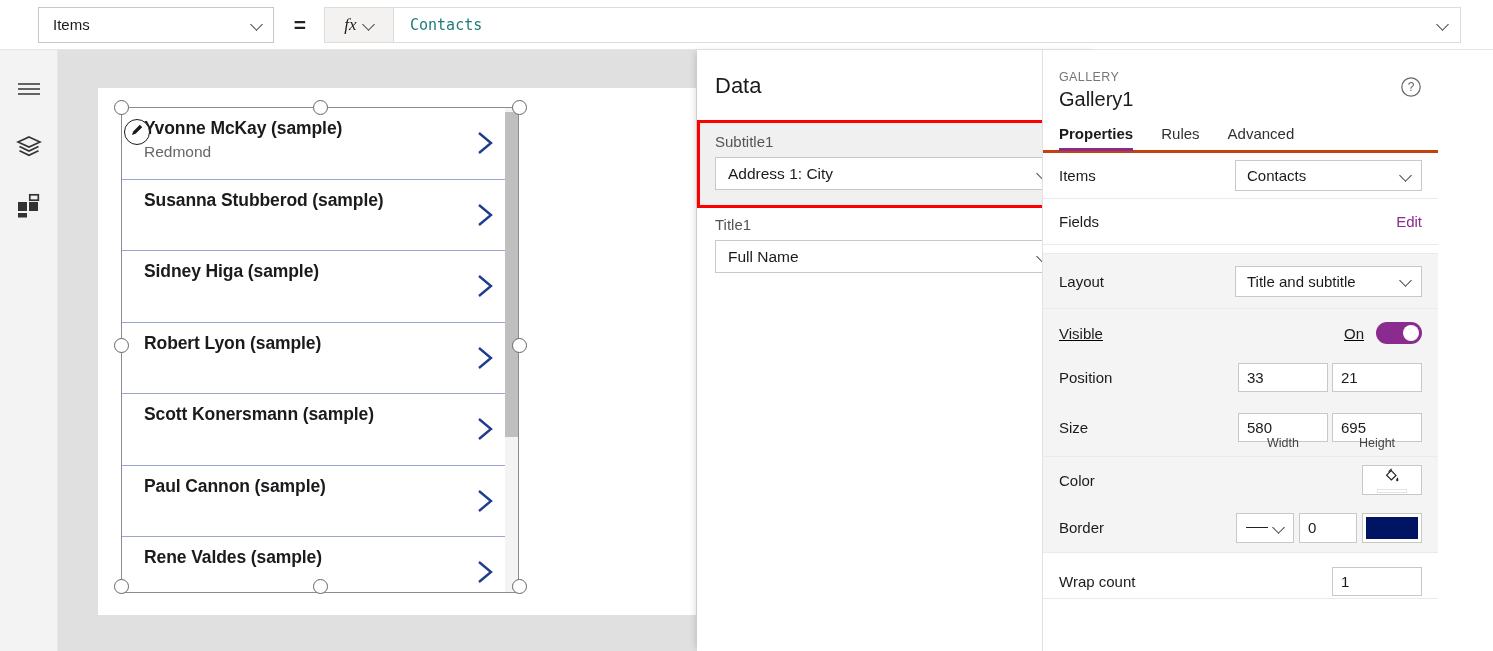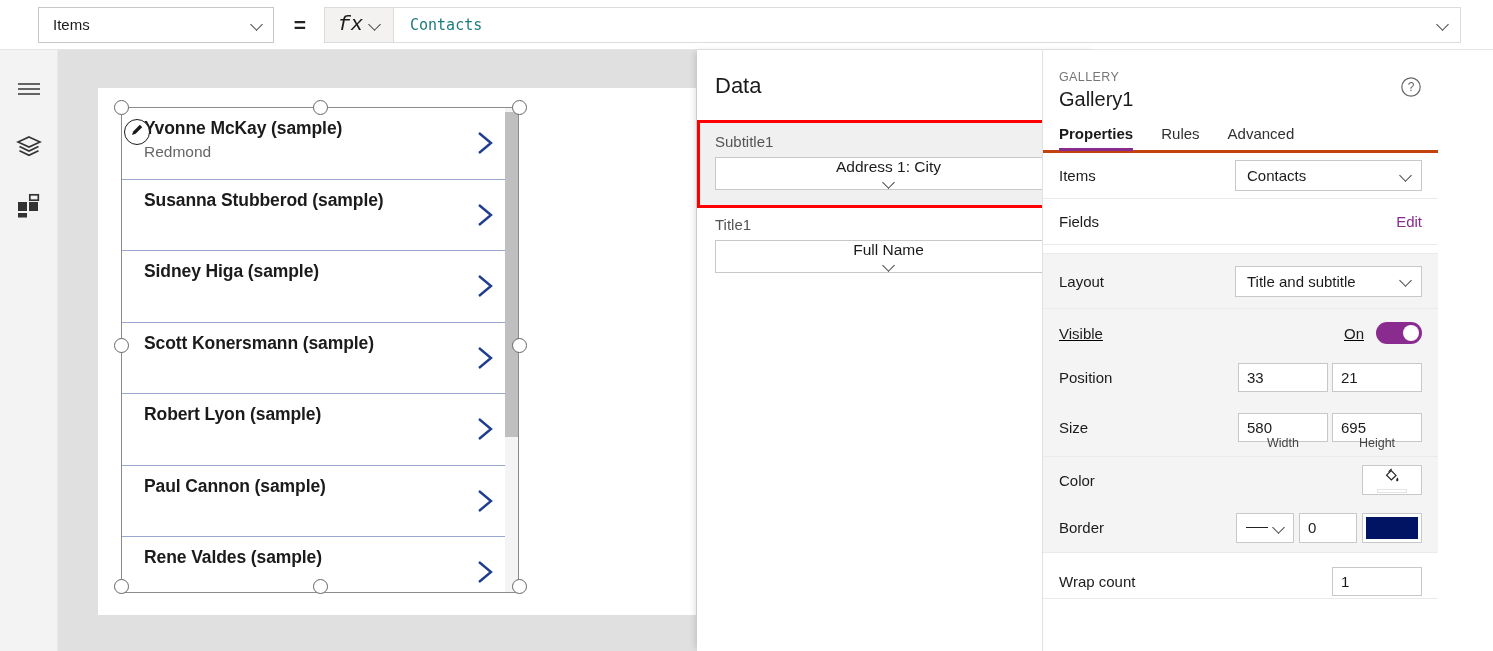--- a/index.html
+++ b/index.html
@@ -62,23 +62,23 @@
   }
   .fx-button {
     margin-left: 12px;
     width: 70px; height: 36px;
     background: #f3f2f1;
     border: 1px solid #dcdcdc;
     display: flex; align-items: center; justify-content: center;
     gap: 6px;
   }
   .fx-glyph {
-    font-family: Liberation Mono, monospace;
+    font-family: Liberation Serif, serif;
     font-style: italic;
-    font-size: 21px;
+    font-size: 17px;
     color: #1b1b1b;
     line-height: 1;
   }
   .formula-input {
     margin-left: 0;
     flex: 1;
     height: 36px;
     background: #ffffff;
     border: 1px solid #dcdcdc;
     border-left: none;
@@ -246,21 +246,20 @@
     font-size: 15px;
     color: #555555;
     margin-bottom: 7px;
   }
   .field-dropdown {
     height: 33px;
     border: 1px solid #c8c8c8;
     background: #ffffff;
     display: flex; align-items: center;
     padding: 0 29px 0 12px;
-    flex-direction: column;
   }
   .field-dropdown .dd-value {
     flex: 1;
     font-size: 15.5px;
     color: #1b1b1b;
     white-space: nowrap;
   }
 
   
   .props-panel {
@@ -510,30 +509,30 @@
           <div class="g-item">
             <div class="g-title">Sidney Higa (sample)</div>
             <span class="g-arrow">
               <svg width="22" height="30" viewBox="0 0 22 30">
                   <polyline points="4,5 16,15 4,25" fill="none" stroke="#1f3d8f" stroke-width="2.4"></polyline>
                 </svg>
             </span>
           </div>
 
           <div class="g-item">
-            <div class="g-title">Scott Konersmann (sample)</div>
+            <div class="g-title">Robert Lyon (sample)</div>
             <span class="g-arrow">
               <svg width="22" height="30" viewBox="0 0 22 30">
                   <polyline points="4,5 16,15 4,25" fill="none" stroke="#1f3d8f" stroke-width="2.4"></polyline>
                 </svg>
             </span>
           </div>
 
           <div class="g-item">
-            <div class="g-title">Robert Lyon (sample)</div>
+            <div class="g-title">Scott Konersmann (sample)</div>
             <span class="g-arrow">
               <svg width="22" height="30" viewBox="0 0 22 30">
                   <polyline points="4,5 16,15 4,25" fill="none" stroke="#1f3d8f" stroke-width="2.4"></polyline>
                 </svg>
             </span>
           </div>
 
           <div class="g-item">
             <div class="g-title">Paul Cannon (sample)</div>
             <span class="g-arrow">

